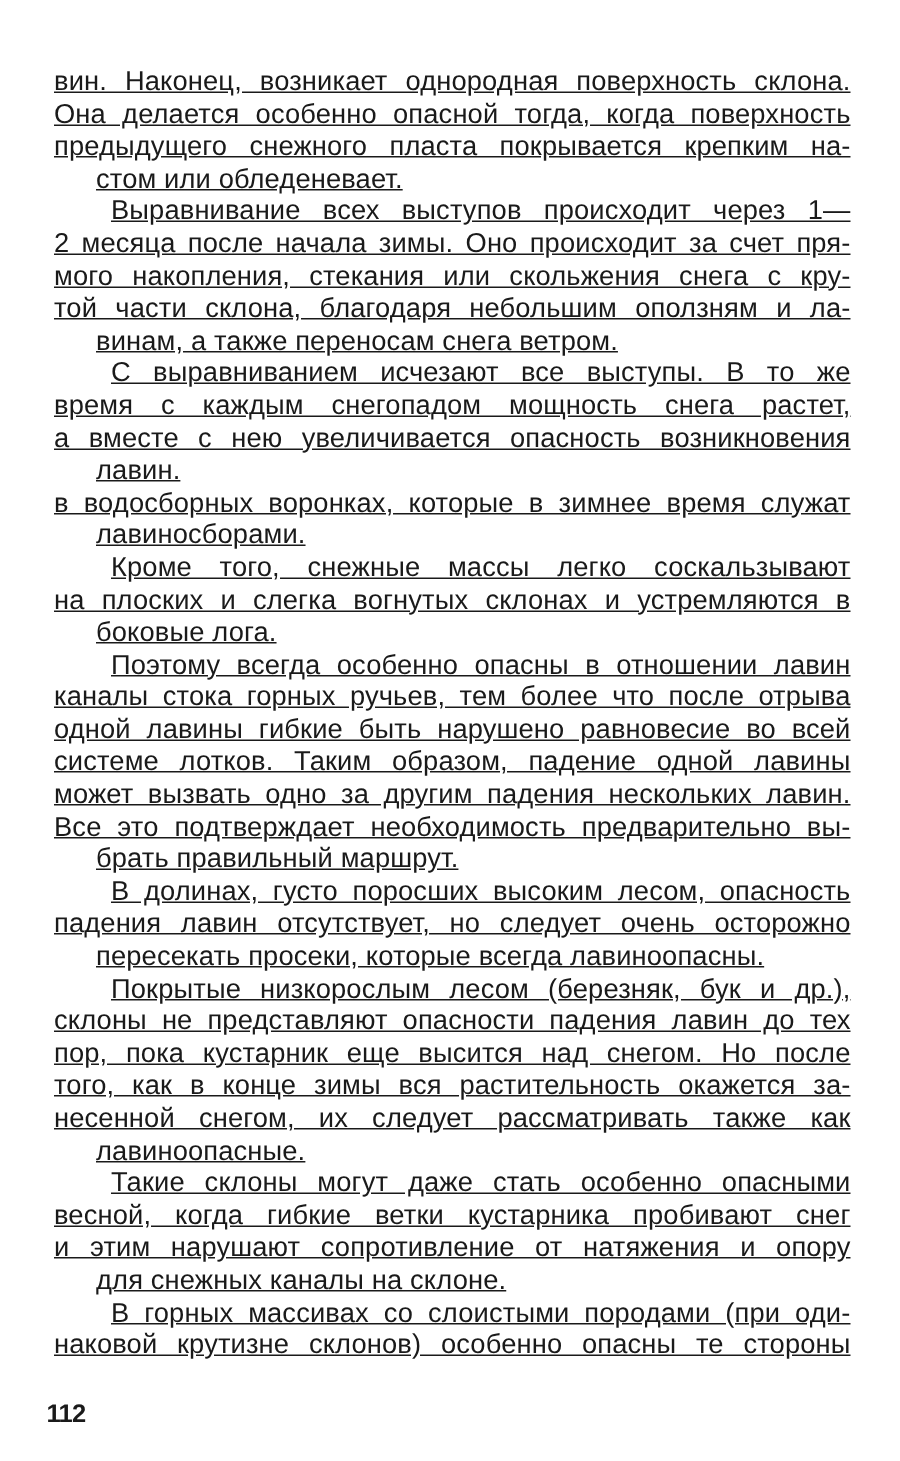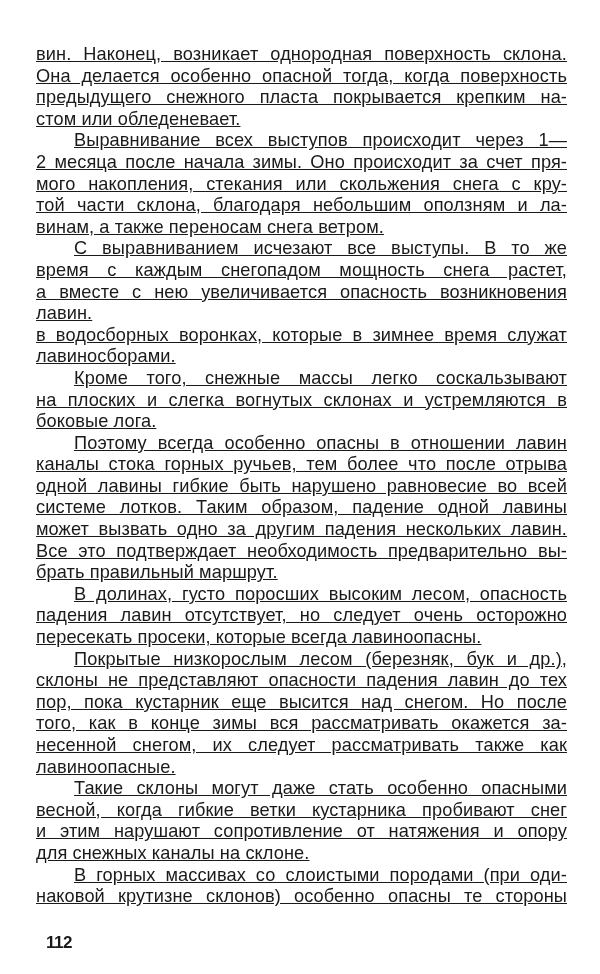--- a/index.html
+++ b/index.html
@@ -27,27 +27,28 @@
     .line {
       display: block;
       white-space: nowrap;
       text-align: justify;
       text-align-last: justify;
       height: 21.6px;
       text-decoration: underline;
     }
     .line.last {
       text-align-last: left;
+      margin-left: 28px;
     }
     .line.indent {
       padding-left: 38px;
     }
     .page-number {
       position: absolute;
-      left: 46px;
+      left: 31px;
       top: 933px;
       font-family: "Liberation Sans", sans-serif;
       font-size: 17px;
       font-weight: bold;
       letter-spacing: -0.5px;
     }
   </style>
 </head>
 <body>
 
@@ -100,21 +101,21 @@
   <div>
     <span class="line indent">В долинах, густо поросших высоким лесом, опасность</span>
     <span class="line">падения лавин отсутствует, но следует очень осторожно</span>
     <span class="line last">пересекать просеки, которые всегда лавиноопасны.</span>
   </div>
 
   <div>
     <span class="line indent">Покрытые низкорослым лесом (березняк, бук и др.),</span>
     <span class="line">склоны не представляют опасности падения лавин до тех</span>
     <span class="line">пор, пока кустарник еще высится над снегом. Но после</span>
-    <span class="line">того, как в конце зимы вся рассматривать окажется за-</span>
+    <span class="line">того, как в конце зимы вся растительность окажется за-</span>
     <span class="line">несенной снегом, их следует рассматривать также как</span>
     <span class="line last">лавиноопасные.</span>
   </div>
 
   <div>
     <span class="line indent">Такие склоны могут даже стать особенно опасными</span>
     <span class="line">весной, когда гибкие ветки кустарника пробивают снег</span>
     <span class="line">и этим нарушают сопротивление от натяжения и опору</span>
     <span class="line last">для снежных каналы на склоне.</span>
   </div>

